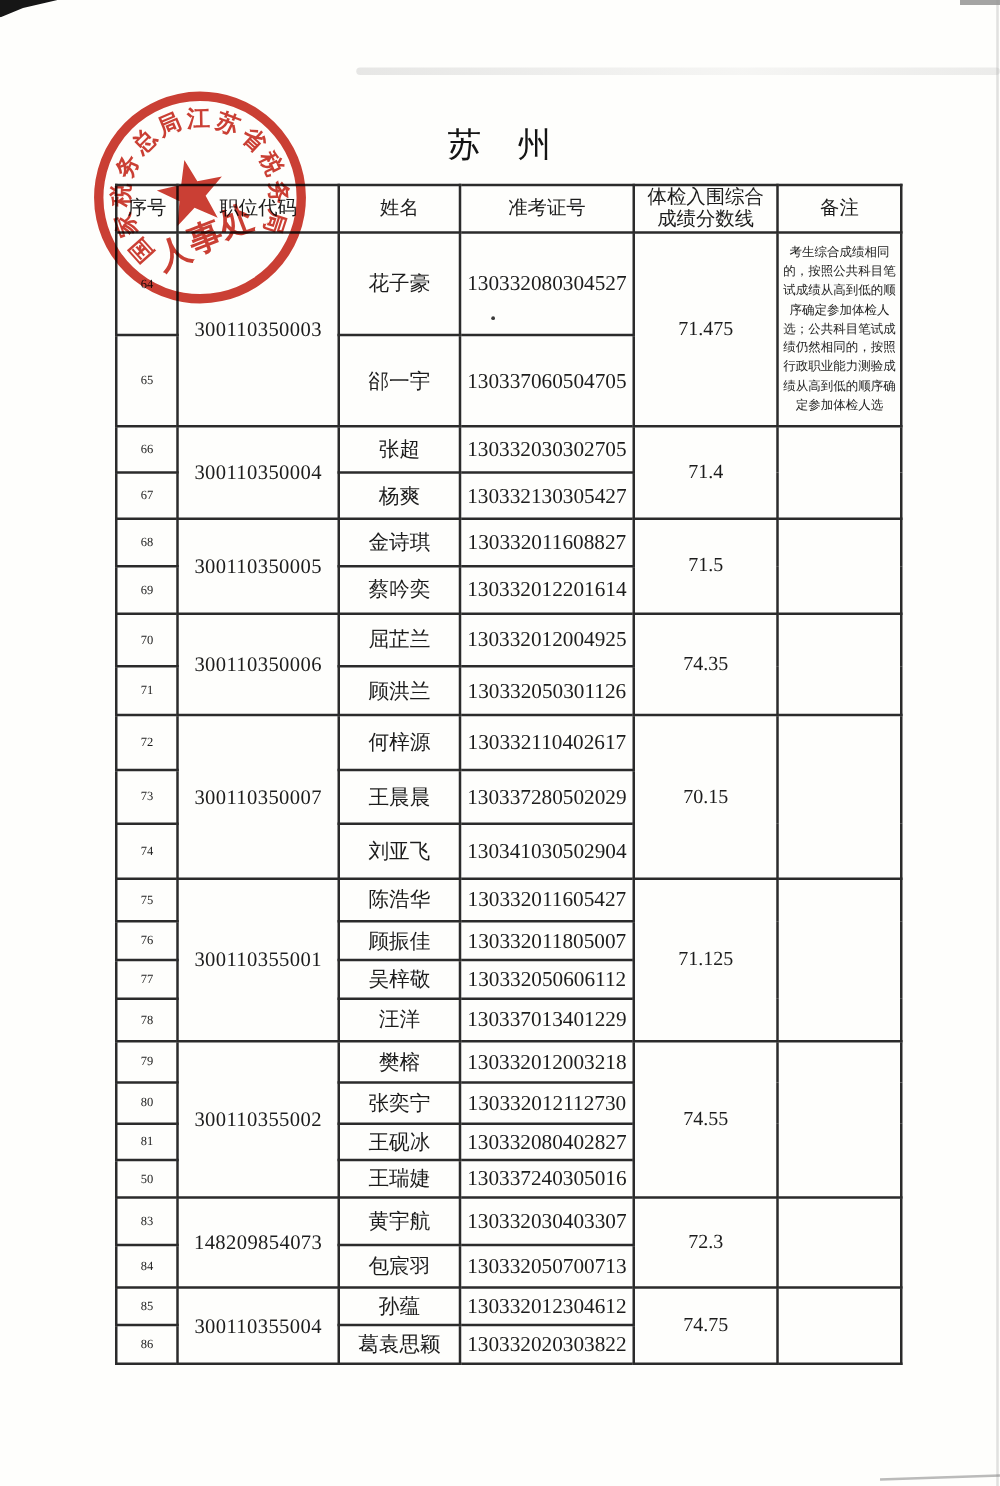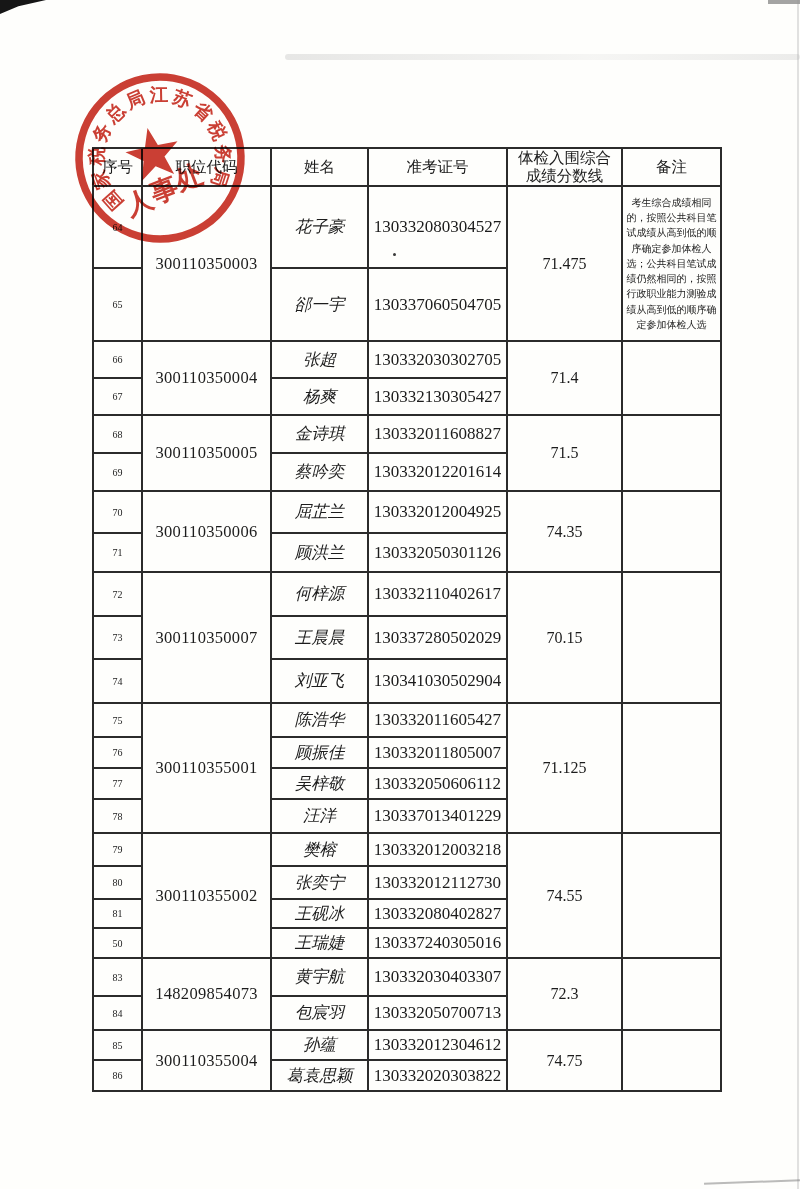--- a/index.html
+++ b/index.html
@@ -52,21 +52,21 @@
   .results th{font-size:15.5px;font-weight:500;line-height:18px;white-space:pre-line;}
   .col-no{width:49px;}
   .col-code{width:129px;}
   .col-name{width:97px;}
   .col-ticket{width:139px;}
   .col-score{width:115px;}
   .col-remark{width:99px;}
   .num{font-family:"Liberation Serif", serif;}
   .serial{font-size:10px;}
   .code{font-size:16.5px;letter-spacing:.3px;margin-left:44px;}
-  .name{font-size:16.5px;font-style:italic;}
+  .name{font-size:16.5px;}
   .ticket{font-size:17px;}
   .score{font-size:16px;}
   .remark{
     font-size:10px;line-height:15.2px;vertical-align:top;
     padding:2px 4px;text-align:justify;text-align-last:center;color:#222;
   }
 
   
   .seal{
     position:absolute;left:72px;top:70px;width:176px;height:176px;
@@ -79,20 +79,21 @@
 
 <div class="page">
 
   <div class="artifact-top-left"></div>
   <div class="artifact-top-right"></div>
   <div class="artifact-top-smudge"></div>
   <div class="artifact-right-edge"></div>
   <div class="artifact-bottom-line"></div>
   <div class="artifact-dot"></div>
 
+  <div class="title">苏　州</div>
 
   <table class="results">
     <colgroup>
       <col class="col-no">
         <col class="col-code">
         <col class="col-name">
       <col class="col-ticket">
         <col class="col-score">
         <col class="col-remark">
     </colgroup>

